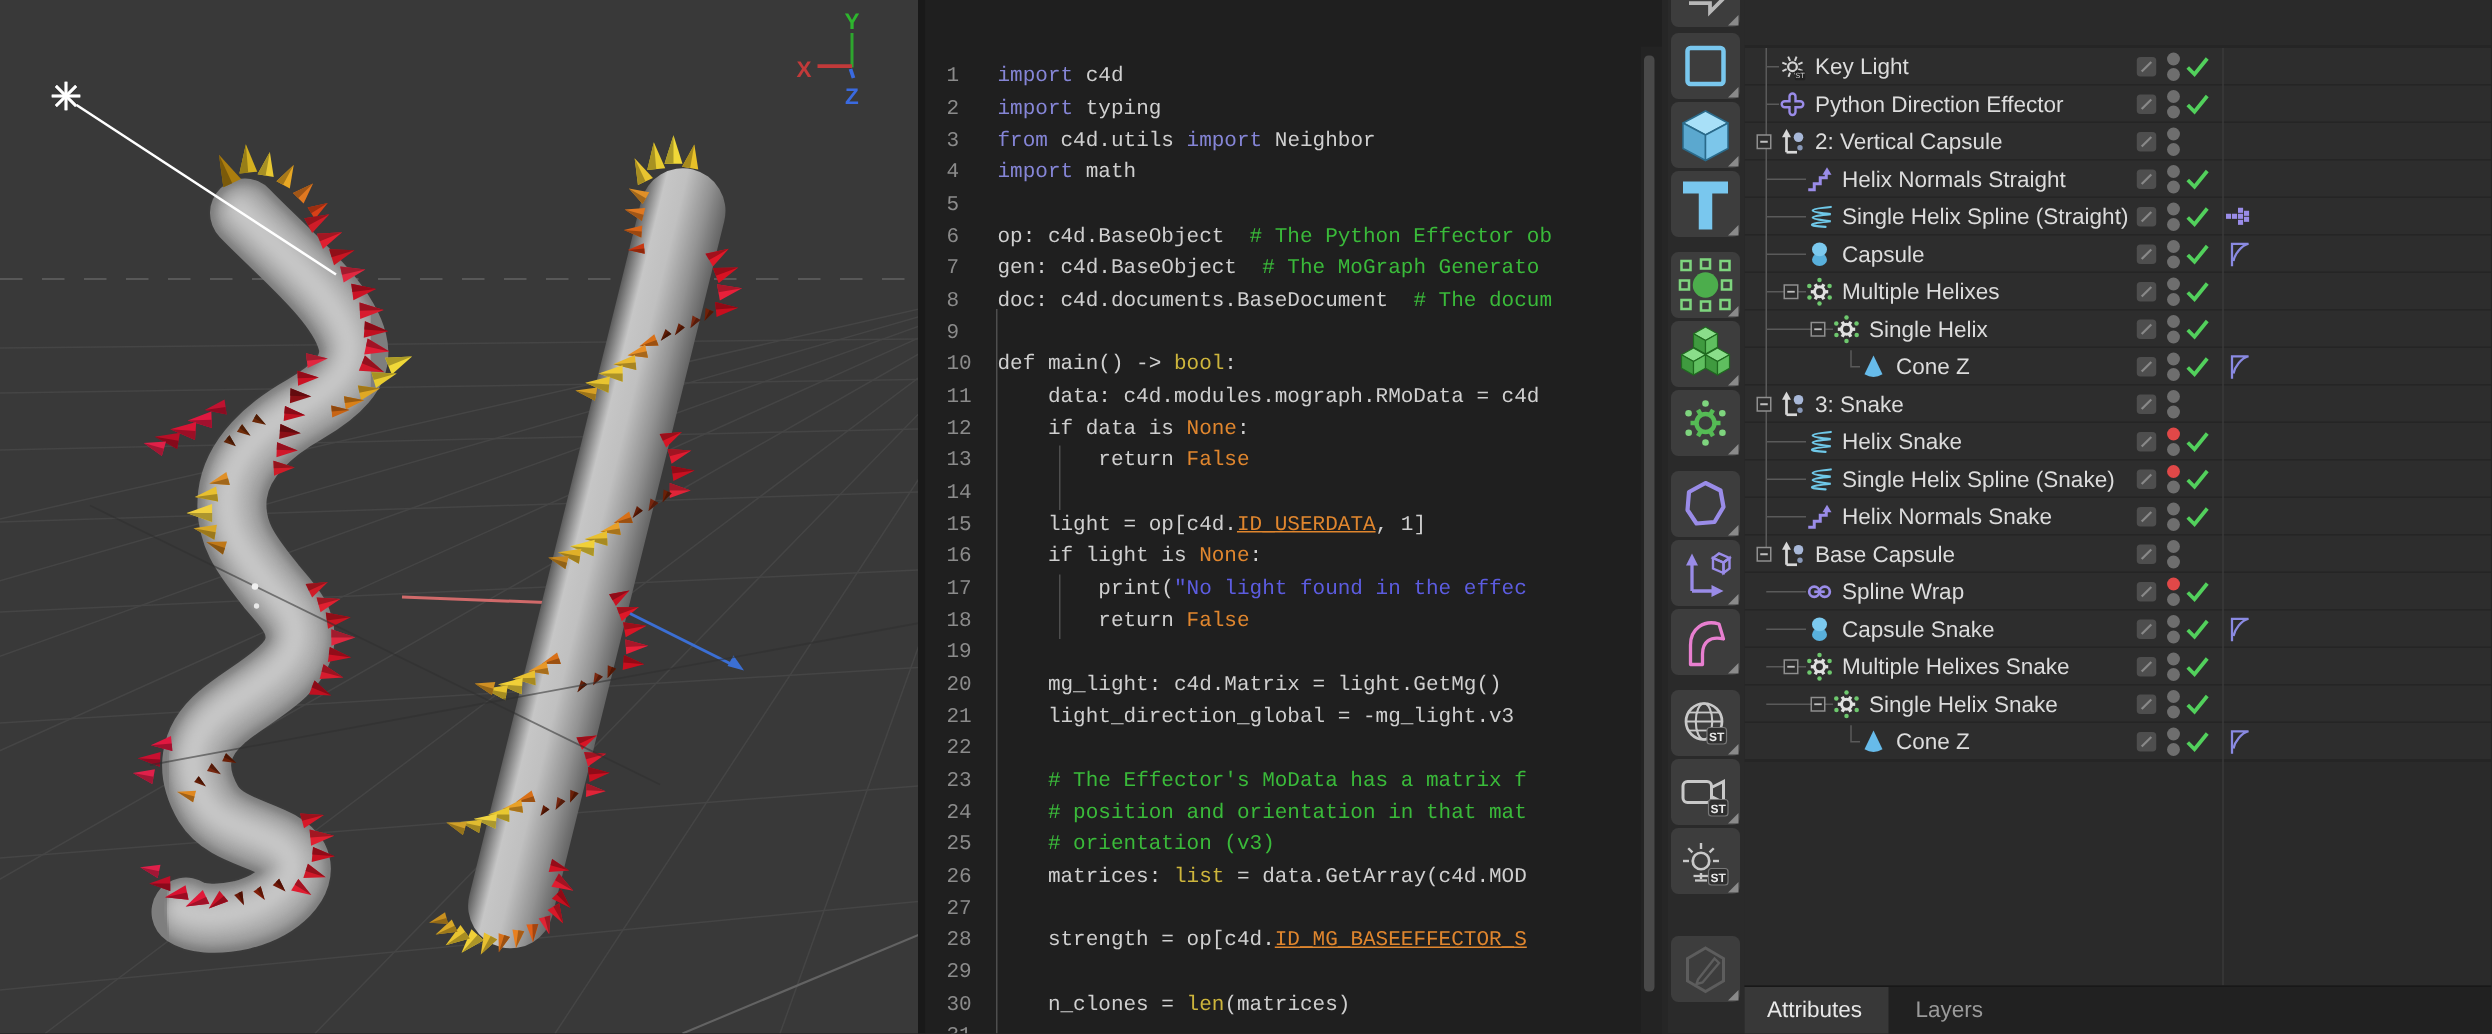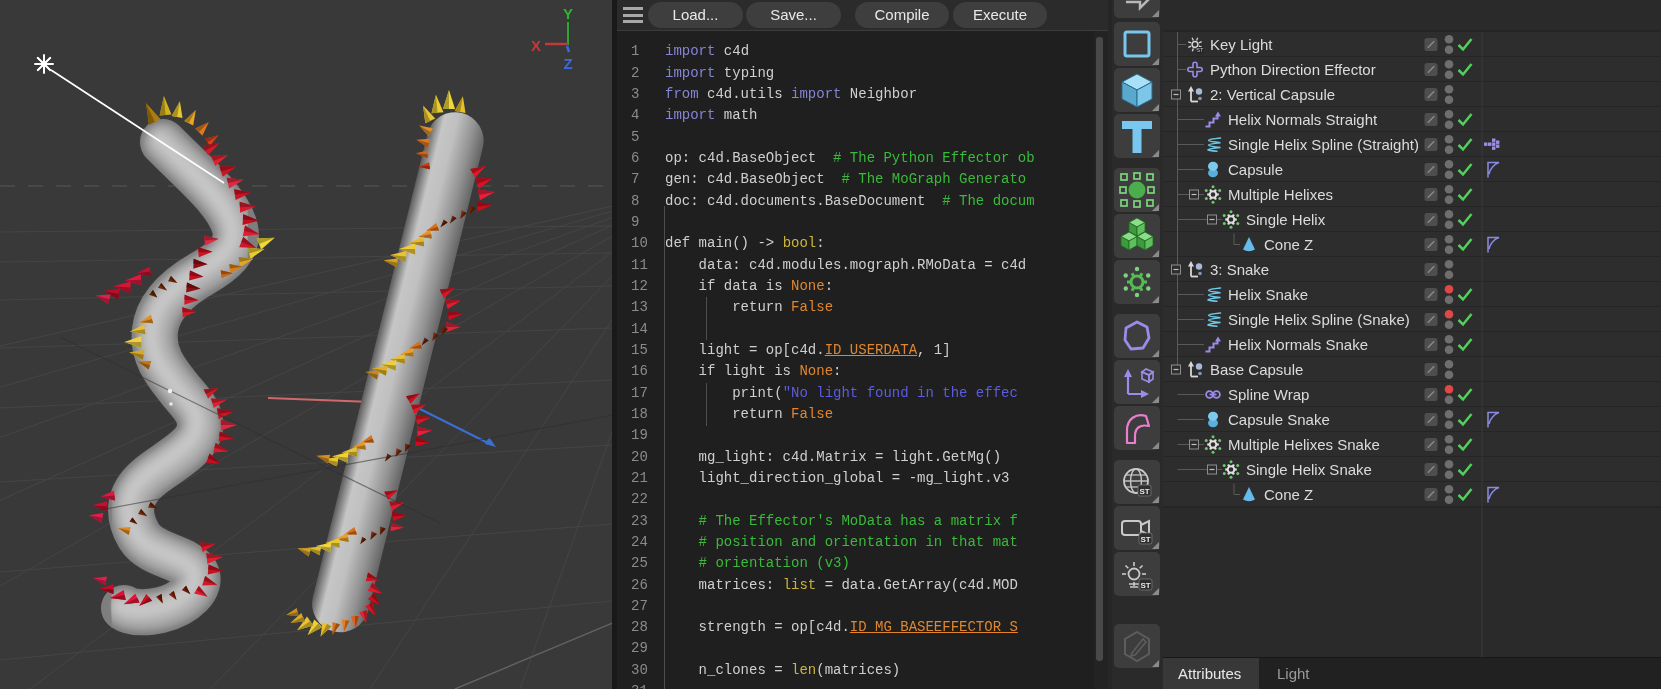--- a/index.html
+++ b/index.html
@@ -392,31 +392,20 @@
       <line x1="568" y1="22" x2="568" y2="45" stroke="#2ea52e" stroke-width="2"></line>
       <line x1="545" y1="44" x2="568" y2="44" stroke="#c23a3a" stroke-width="2.5"></line>
       <line x1="567" y1="46" x2="569" y2="52" stroke="#3a6ae0" stroke-width="2.5"></line>
       <text x="568" y="19" fill="#2eb52e" font-size="15" font-weight="bold" text-anchor="middle" font-family="Liberation Sans, sans-serif">Y</text>
       <text x="536" y="51" fill="#c23a3a" font-size="15" font-weight="bold" text-anchor="middle" font-family="Liberation Sans, sans-serif">X</text>
       <text x="568" y="69" fill="#3a6ae0" font-size="15" font-weight="bold" text-anchor="middle" font-family="Liberation Sans, sans-serif">Z</text>
     </svg>
   </div>
 <div id="vdiv"></div>
 <div id="editor">
-  <div id="etoolbar">
-    <div id="burger" style="position:absolute;left:6px;top:7px;width:22px;height:17px">
-      <div style="top:0"></div>
-        <div style="top:6.5px"></div>
-        <div style="top:13px"></div>
-    </div>
-    <div class="pill" style="left:31px;width:95px">Load...</div>
-    <div class="pill" style="left:129px;width:95px">Save...</div>
-    <div class="pill" style="left:238px;width:94px">Compile</div>
-    <div class="pill" style="left:336px;width:94px">Execute</div>
-  </div>
   <div id="codewrap"><div class="cl"><span class="ln">1</span><span class="cd"><span style="color:#8585d6">import</span> c4d</span></div><div class="cl"><span class="ln">2</span><span class="cd"><span style="color:#8585d6">import</span> typing</span></div><div class="cl"><span class="ln">3</span><span class="cd"><span style="color:#8585d6">from</span> c4d.utils <span style="color:#8585d6">import</span> Neighbor</span></div><div class="cl"><span class="ln">4</span><span class="cd"><span style="color:#8585d6">import</span> math</span></div><div class="cl"><span class="ln">5</span><span class="cd"></span></div><div class="cl"><span class="ln">6</span><span class="cd">op: c4d.BaseObject  <span style="color:#3aba3a"># The Python Effector ob</span></span></div><div class="cl"><span class="ln">7</span><span class="cd">gen: c4d.BaseObject  <span style="color:#3aba3a"># The MoGraph Generato</span></span></div><div class="cl"><span class="ln">8</span><span class="cd">doc: c4d.documents.BaseDocument  <span style="color:#3aba3a"># The docum</span></span></div><div class="cl"><span class="ln">9</span><span class="cd"></span></div><div class="cl"><span class="ln">10</span><span class="cd">def main() -&gt; <span style="color:#cdb53c">bool</span>:</span></div><div class="cl"><span class="ln">11</span><span class="cd">    data: c4d.modules.mograph.RMoData = c4d</span></div><div class="cl"><span class="ln">12</span><span class="cd">    if data is <span style="color:#e0862e">None</span>:</span></div><div class="cl"><span class="ln">13</span><span class="cd">        return <span style="color:#e0862e">False</span></span></div><div class="cl"><span class="ln">14</span><span class="cd"></span></div><div class="cl"><span class="ln">15</span><span class="cd">    light = op[c4d.<span style="color:#e0862e;text-decoration:underline">ID_USERDATA</span>, 1]</span></div><div class="cl"><span class="ln">16</span><span class="cd">    if light is <span style="color:#e0862e">None</span>:</span></div><div class="cl"><span class="ln">17</span><span class="cd">        print(<span style="color:#5c5ce0">"No light found in the effec</span></span></div><div class="cl"><span class="ln">18</span><span class="cd">        return <span style="color:#e0862e">False</span></span></div><div class="cl"><span class="ln">19</span><span class="cd"></span></div><div class="cl"><span class="ln">20</span><span class="cd">    mg_light: c4d.Matrix = light.GetMg()</span></div><div class="cl"><span class="ln">21</span><span class="cd">    light_direction_global = -mg_light.v3</span></div><div class="cl"><span class="ln">22</span><span class="cd"></span></div><div class="cl"><span class="ln">23</span><span class="cd">    <span style="color:#3aba3a"># The Effector's MoData has a matrix f</span></span></div><div class="cl"><span class="ln">24</span><span class="cd">    <span style="color:#3aba3a"># position and orientation in that mat</span></span></div><div class="cl"><span class="ln">25</span><span class="cd">    <span style="color:#3aba3a"># orientation (v3)</span></span></div><div class="cl"><span class="ln">26</span><span class="cd">    matrices: <span style="color:#cdb53c">list</span> = data.GetArray(c4d.MOD</span></div><div class="cl"><span class="ln">27</span><span class="cd"></span></div><div class="cl"><span class="ln">28</span><span class="cd">    strength = op[c4d.<span style="color:#e0862e;text-decoration:underline">ID_MG_BASEEFFECTOR_S</span></span></div><div class="cl"><span class="ln">29</span><span class="cd"></span></div><div class="cl"><span class="ln">30</span><span class="cd">    n_clones = <span style="color:#cdb53c">len</span>(matrices)</span></div><div class="cl"><span class="ln">31</span><span class="cd"></span></div></div>
   <div id="guide1"></div>
     <div id="guide2a"></div>
     <div id="guide2b"></div>
   <div id="sbar">
       <div id="sthumb"></div>
     </div>
 </div>
 <div id="strip">
     <div style="position:absolute;left:2px;top:-28px;width:46px;height:46px;background:#3d3d3d;border-radius:5px">
@@ -880,14 +869,14 @@
       <rect x="261.5" y="488.0" width="13" height="13" rx="2.5" fill="#4e4e4e"></rect>
       <line x1="264.8" y1="497.7" x2="271.2" y2="491.3" stroke="#898989" stroke-width="1.5"></line>
       <circle cx="286" cy="489.3" r="4.3" fill="#6e6e6e"></circle>
       <circle cx="286" cy="499.7" r="4.3" fill="#6e6e6e"></circle>
       <path d="M295.5 495.0 L300 499.5 L308.5 489.0" fill="none" stroke="#52d05c" stroke-width="2.5"></path>
       <path d="M325 502.5 L325 487.5 L336 487.5 C331 489.0 327 494.0 326 499.0" fill="none" stroke="#8a8ae2" stroke-width="1.5"></path>
       <line x1="319" y1="32" x2="319" y2="657" stroke="#3a3a3a" stroke-width="1"></line>
     </svg>
   <div id="tabs">
       <div id="tab1">Attributes</div>
-      <div id="tab2">Light</div>
+      <div id="tab2">Layers</div>
     </div>
 </div>
 </body></html>

